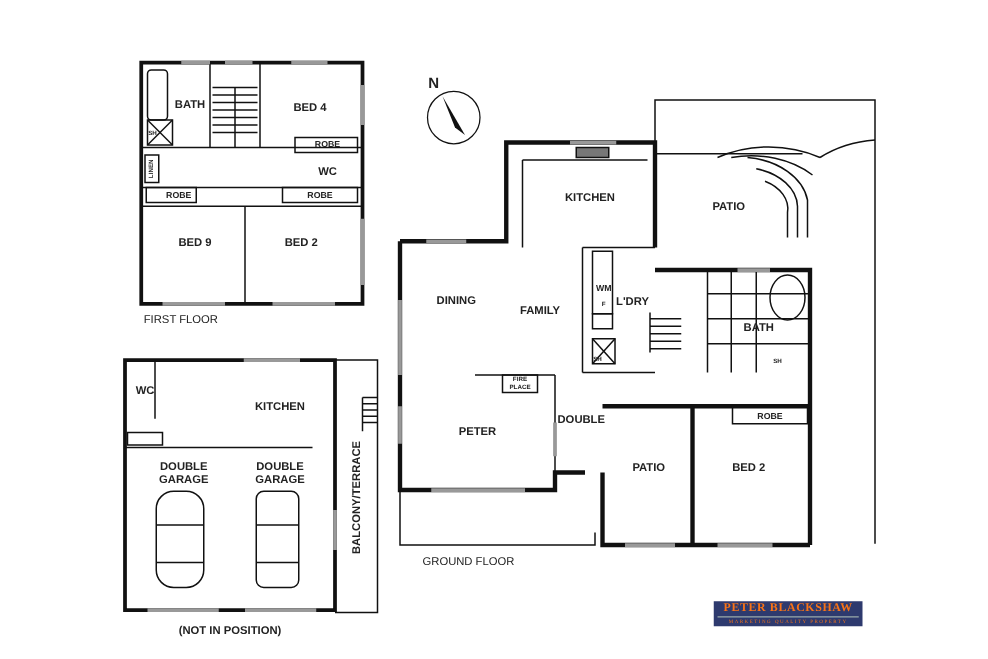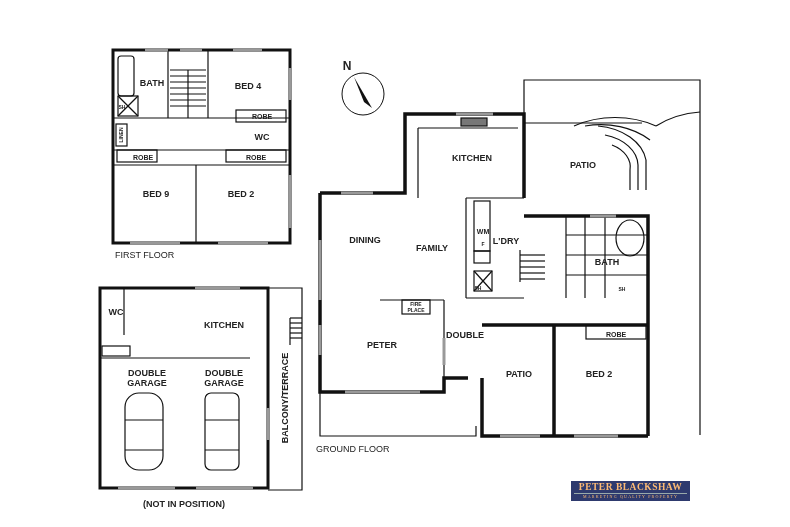--- a/index.html
+++ b/index.html
@@ -4,21 +4,21 @@
 <style>
   html,body{margin:0;padding:0;background:#fff;}
   body{width:790px;height:527px;position:relative;overflow:hidden;font-family:"Liberation Sans",sans-serif;}
   svg{position:absolute;left:0;top:0;}
   .lbl{position:absolute;font-weight:bold;color:#222;white-space:nowrap;transform:translate(-50%,-50%);}
   .l9{font-size:9px;}
   .l7{font-size:7px;}
   .l5{font-size:5px;line-height:6px;text-align:center;}
   .vert{transform:translate(-50%,-50%) rotate(-90deg);}
   .floor{position:absolute;font-size:9px;font-weight:normal;color:#222;}
-  .logo{position:absolute;left:571px;top:481px;width:119px;height:20px;background:#2e3a6e;color:#fdba74;text-align:center;font-family:"Liberation Serif",serif;}
+  .logo{position:absolute;left:571px;top:481px;width:119px;height:20px;background:#2e3a6e;color:#f97316;text-align:center;font-family:"Liberation Serif",serif;}
   .logo .t1{font-size:9.5px;font-weight:bold;letter-spacing:0.5px;line-height:11px;padding-top:1px;}
   .logo .t2{font-size:4px;letter-spacing:1.2px;line-height:6px;border-top:1px solid #9aa;margin:0 3px;}
 </style>
 </head>
 <body>
 
 <svg width="790" height="527" viewBox="0 0 790 527">
   <g fill="none" stroke="#111">
 
     <g stroke-width="3">
@@ -183,18 +183,18 @@
 <div class="lbl l9" style="left:506px;top:241px">L'DRY</div>
 <div class="lbl l9" style="left:607px;top:262px">BATH</div>
 <div class="lbl l5" style="left:478px;top:288px">SH</div>
 <div class="lbl l5" style="left:622px;top:289px">SH</div>
 <div class="lbl l5" style="left:416px;top:307px;width:22px;white-space:normal">FIRE PLACE</div>
 <div class="lbl l9" style="left:382px;top:345px">PETER</div>
 <div class="lbl l9" style="left:465px;top:335px">DOUBLE</div>
 <div class="lbl l9" style="left:519px;top:374px">PATIO</div>
 <div class="lbl l9" style="left:599px;top:374px">BED 2</div>
 <div class="lbl l7" style="left:616px;top:334px">ROBE</div>
-<div class="floor" style="left:316px;top:444px">GROUND FLOOR</div>
+<div class="floor" style="left:338px;top:444px">GROUND FLOOR</div>
 
 <div class="logo">
   <div class="t1">PETER BLACKSHAW</div>
   <div class="t2">MARKETING QUALITY PROPERTY</div>
 </div>
 
 </body></html>

